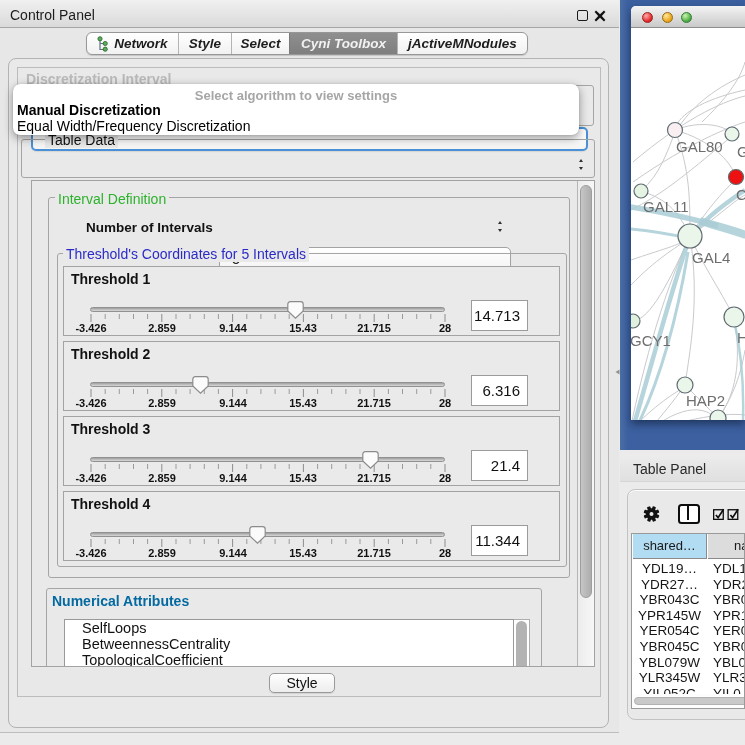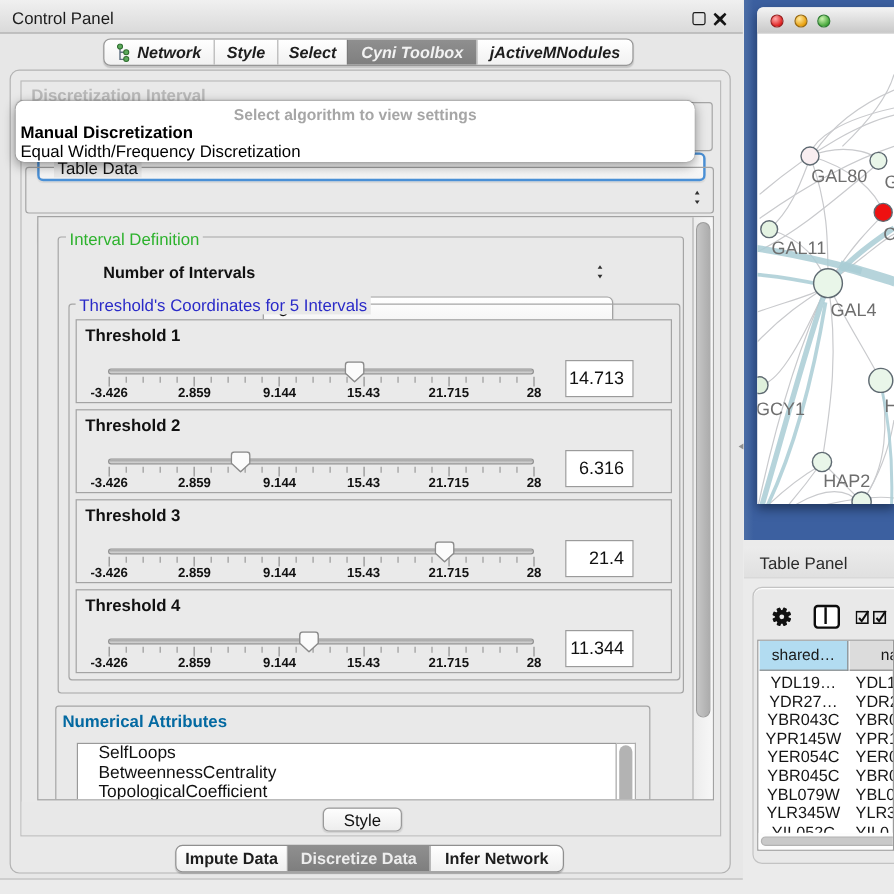--- a/index.html
+++ b/index.html
@@ -313,25 +313,20 @@
           </div>
 
         <div id="vsb">
             <div class="th"></div>
           </div>
       </div>
 
       <div id="applyband">
           <div id="applybtn">Style</div>
         </div>
-      <div id="btmtabs">
-        <div class="seg" style="width:92px;">Impute Data</div>
-        <div class="seg sel" style="width:119px;">Discretize Data</div>
-        <div class="seg" style="width:111px;">Infer Network</div>
-      </div>
 
       <div id="popup">
         <div class="hint">Select algorithm to view settings</div>
         <div class="it1">Manual Discretization</div>
         <div class="it2">Equal Width/Frequency Discretization</div>
       </div>
     </div>
     <div id="tabbar">
       <div class="seg" style="width:91px;"><svg width="12" height="16" viewBox="0 0 12 16" style="margin-right:5px;">
             <g stroke="#5f6f80" stroke-width="1.2" fill="none">

